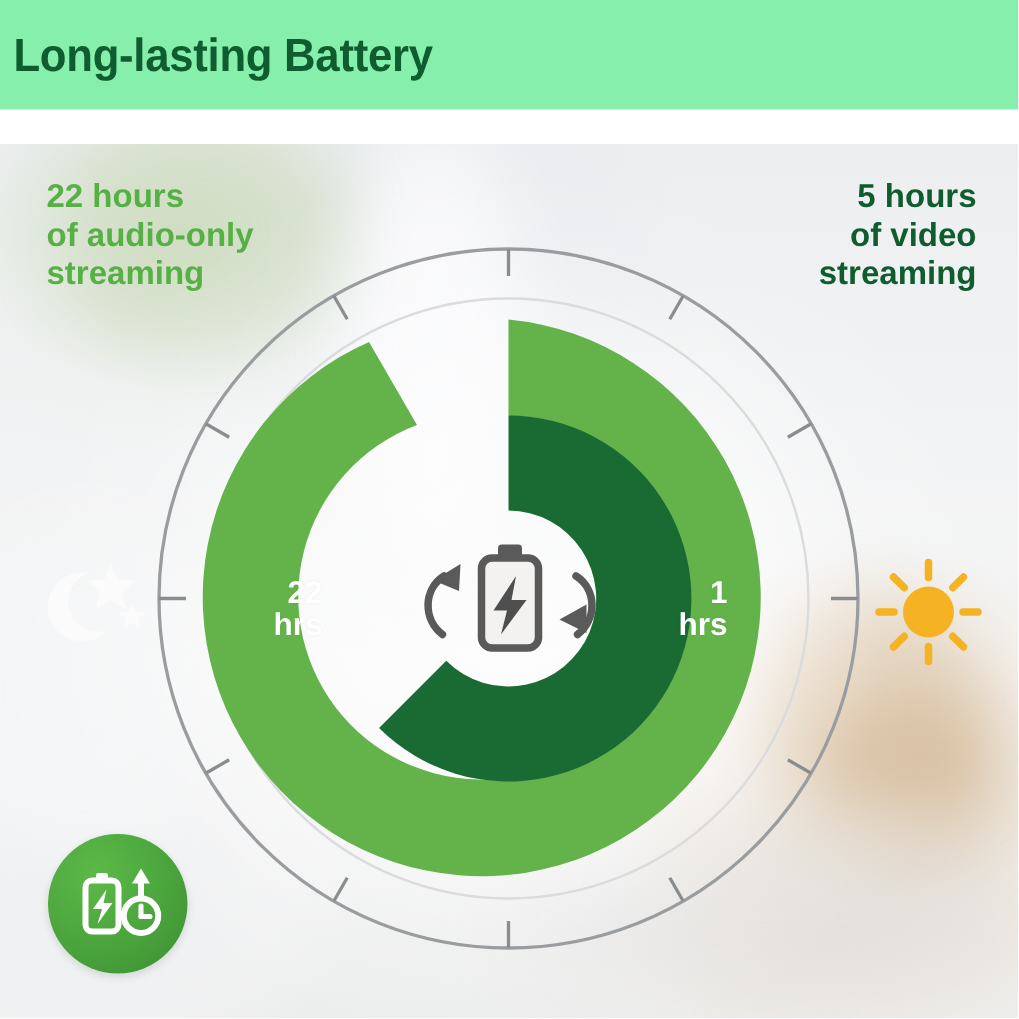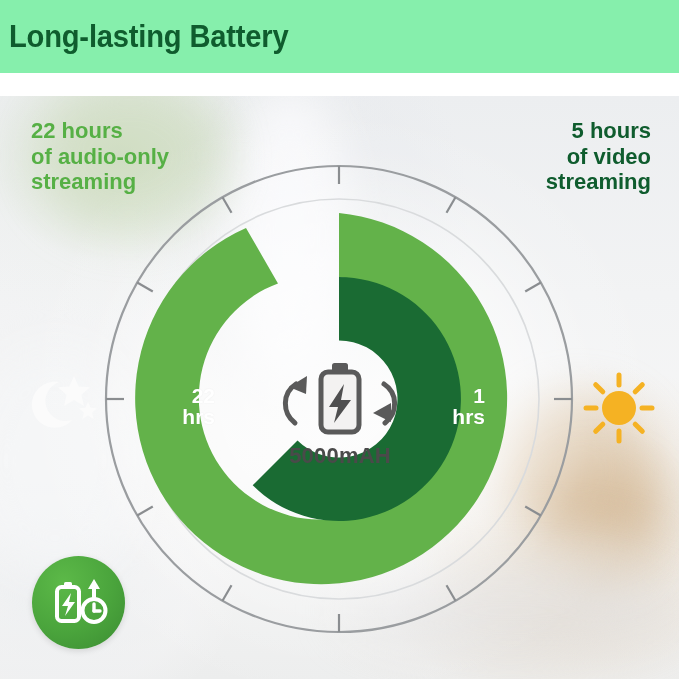--- a/index.html
+++ b/index.html
@@ -243,21 +243,20 @@
           <rect x="63" y="7" width="16" height="9" rx="2.5" ry="2.5" fill="#5a5a5a"></rect>
           <polygon points="75,28 60,51 69,51 65,67 82,44 72,44" fill="#4f4f4f"></polygon>
         </g>
 
         <g fill="none" stroke="#5a5a5a" stroke-width="5" stroke-linecap="round">
           <path d="M 115 28 C 129 37 129 57 116 67"></path>
         </g>
         <polygon points="104,57 122,47 122,66" fill="#5a5a5a"></polygon>
       </svg>
     </div>
-    <div id="mah-text">5000mAH</div>
   </div>
 
   <div id="moon-icon">
     <svg width="80" height="78" viewBox="0 0 80 78" xmlns="http://www.w3.org/2000/svg">
       <path d="M 46 52 A 23 23 0 1 1 33 14 A 19 19 0 0 0 46 52 Z" fill="#fbfbfb"></path>
       <polygon points="48,8 52.6,18.4 64,19.3 55.4,26.8 58,38 48,32 38,38 40.6,26.8 32,19.3 43.4,18.4" fill="#fbfbfb"></polygon>
       <polygon points="62,34 64.6,39.8 71,40.3 66.2,44.5 67.6,51 62,47.5 56.4,51 57.8,44.5 53,40.3 59.4,39.8" fill="#fbfbfb"></polygon>
     </svg>
   </div>
 

